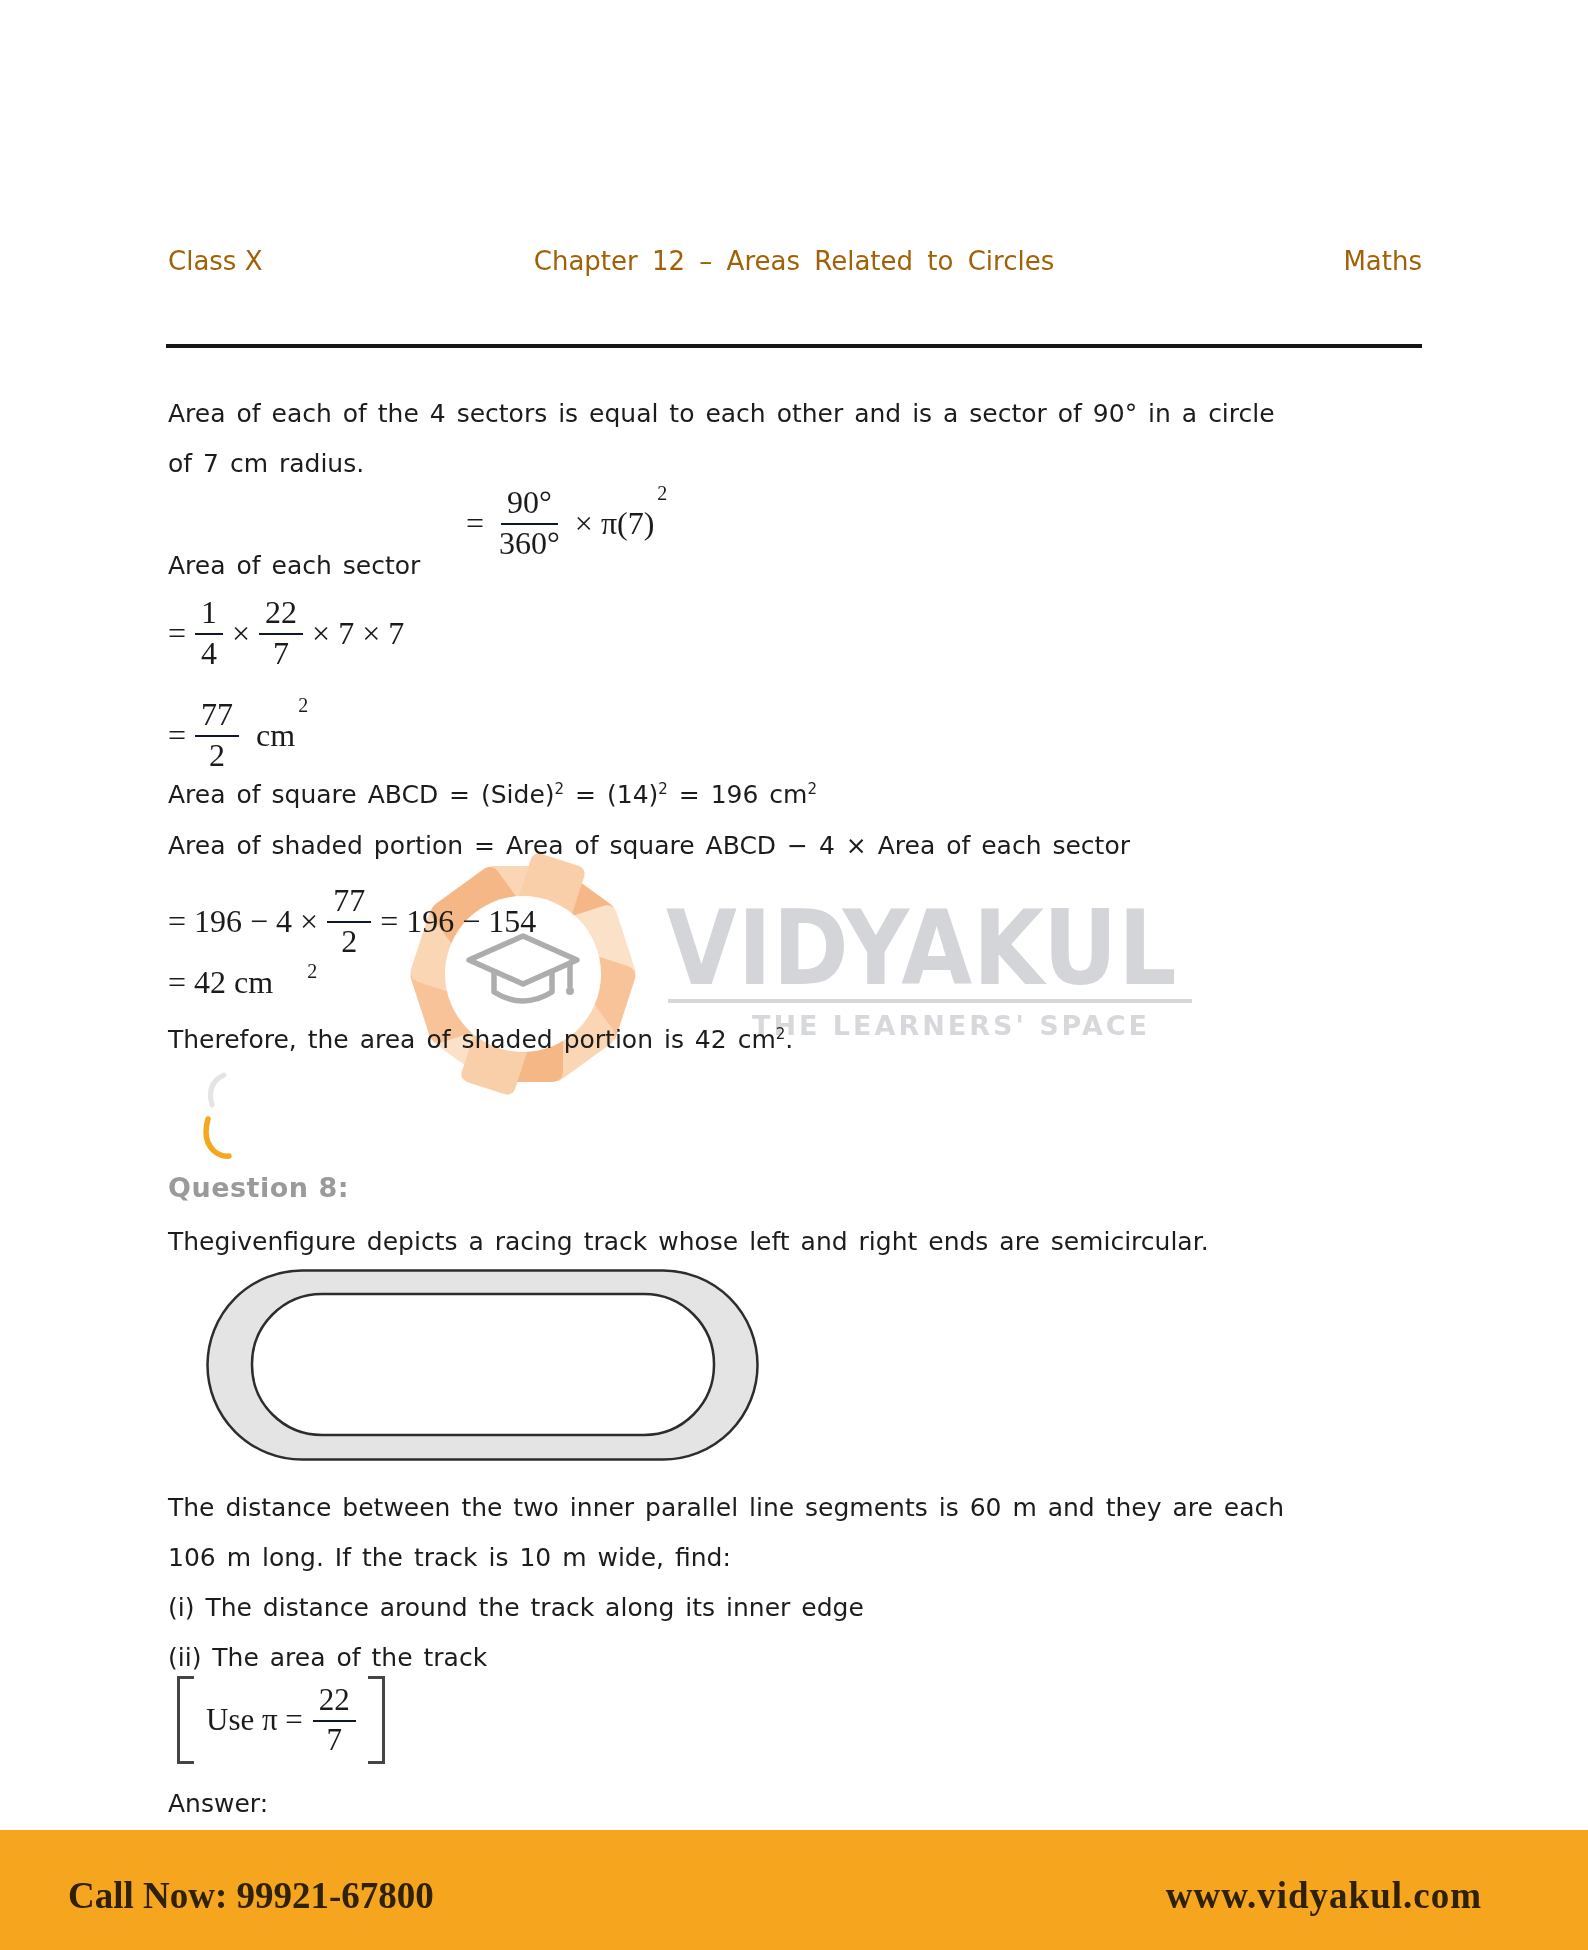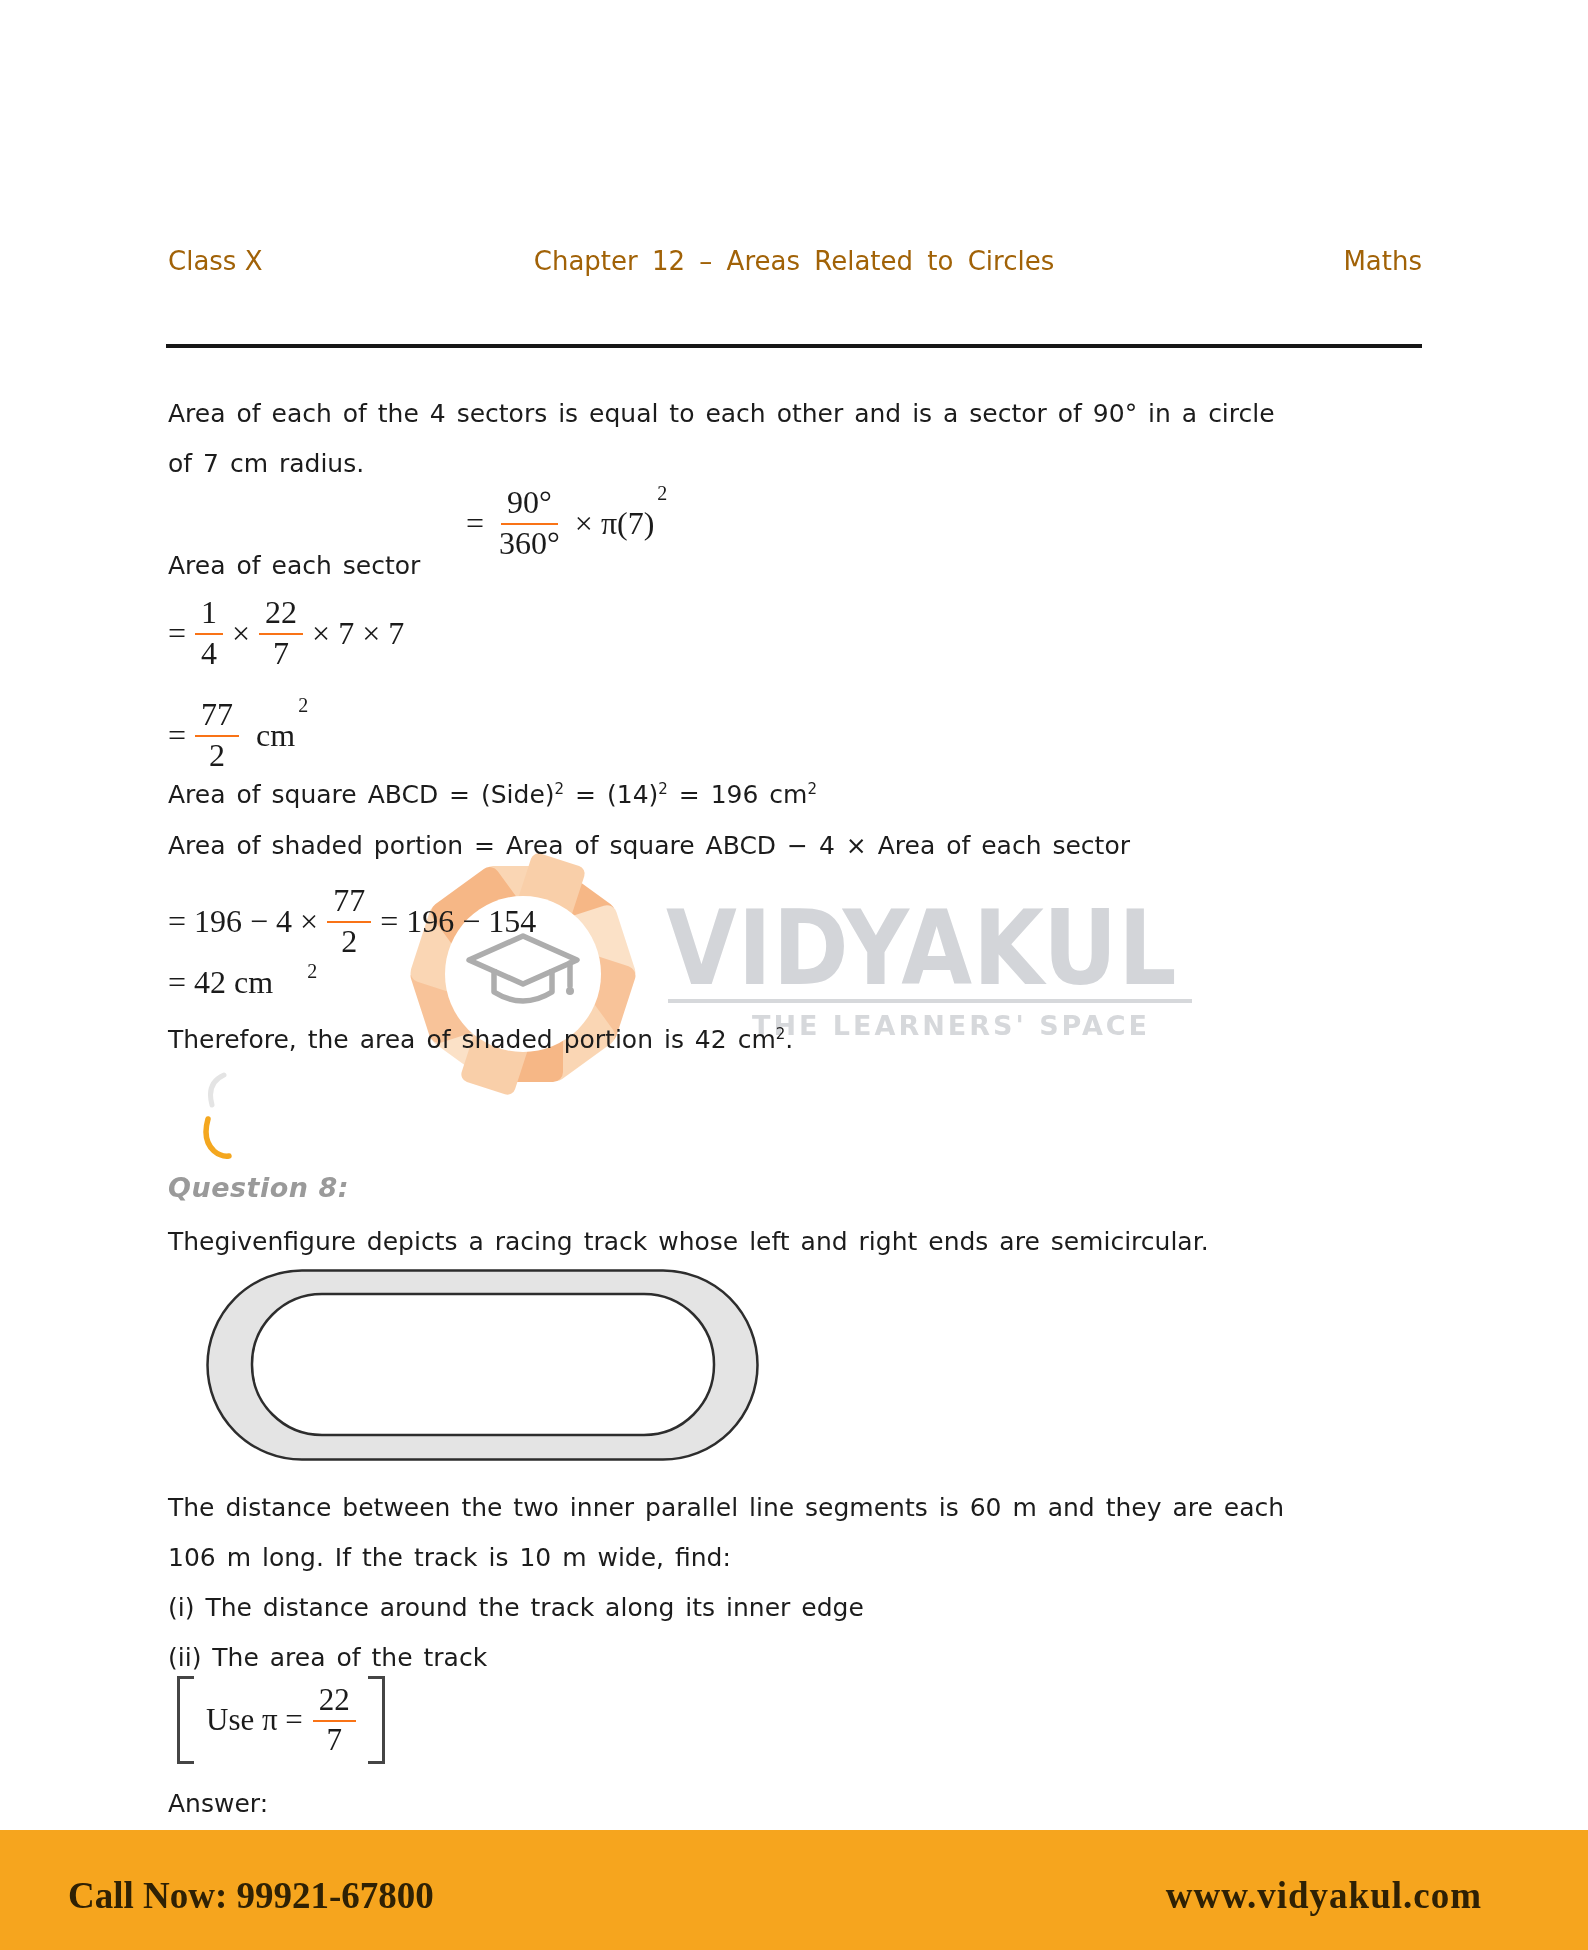--- a/index.html
+++ b/index.html
@@ -6,26 +6,26 @@
   .page{position:relative;width:1588px;height:1950px;background:#ffffff;overflow:hidden;
         font-family:"DejaVu Sans","Liberation Sans",sans-serif;}
   .abs{position:absolute;}
   
   .hdr{position:absolute;top:246px;font-size:26px;color:#a16207;white-space:pre;}
   .hdr-center{left:0;width:100%;text-align:center;word-spacing:6px;}
   .hdr-rule{position:absolute;left:166px;top:344px;width:1256px;height:4px;background:#161616;}
   
   .line{position:absolute;left:168px;font-size:25px;color:#1c1c1c;word-spacing:3px;white-space:pre;line-height:1.25;}
   .line sup{font-size:15px;}
-  .qlabel{position:absolute;left:168px;font-size:27px;font-weight:bold;color:#9a9a9a;letter-spacing:0.5px;white-space:pre;font-style:italic;}
+  .qlabel{position:absolute;left:168px;font-size:27px;font-weight:bold;color:#9a9a9a;letter-spacing:0.5px;white-space:pre;}
   
   .serifrow{position:absolute;display:flex;align-items:center;gap:9px;
             font-family:"Liberation Serif","DejaVu Serif",serif;font-size:32px;color:#1b1b1b;white-space:pre;}
   .frac{display:inline-flex;flex-direction:column;align-items:center;line-height:1.05;}
-  .frac .num{padding:0 6px 3px;border-bottom:2px solid #f97316;}
+  .frac .num{padding:0 6px 3px;border-bottom:2px solid #0f172a;}
   .frac .den{padding:2px 6px 0;}
   .fsup{font-size:20px;align-self:flex-start;margin-left:-6px;transform:translateY(-4px);}
   
   .brkt{position:absolute;left:168px;top:1676px;height:88px;display:flex;align-items:stretch;padding-left:9px;}
   .brkt-l{width:14px;border:3px solid #454545;border-right:none;}
   .brkt-r{width:14px;border:3px solid #454545;border-left:none;}
   .brkt-body{display:flex;align-items:center;gap:10px;padding:0 12px;
              font-family:"Liberation Serif","DejaVu Serif",serif;font-size:31px;color:#1b1b1b;white-space:pre;}
   
   .wm-brand{position:absolute;left:666px;top:896px;font-size:104px;font-weight:bold;color:#d3d5d9;

